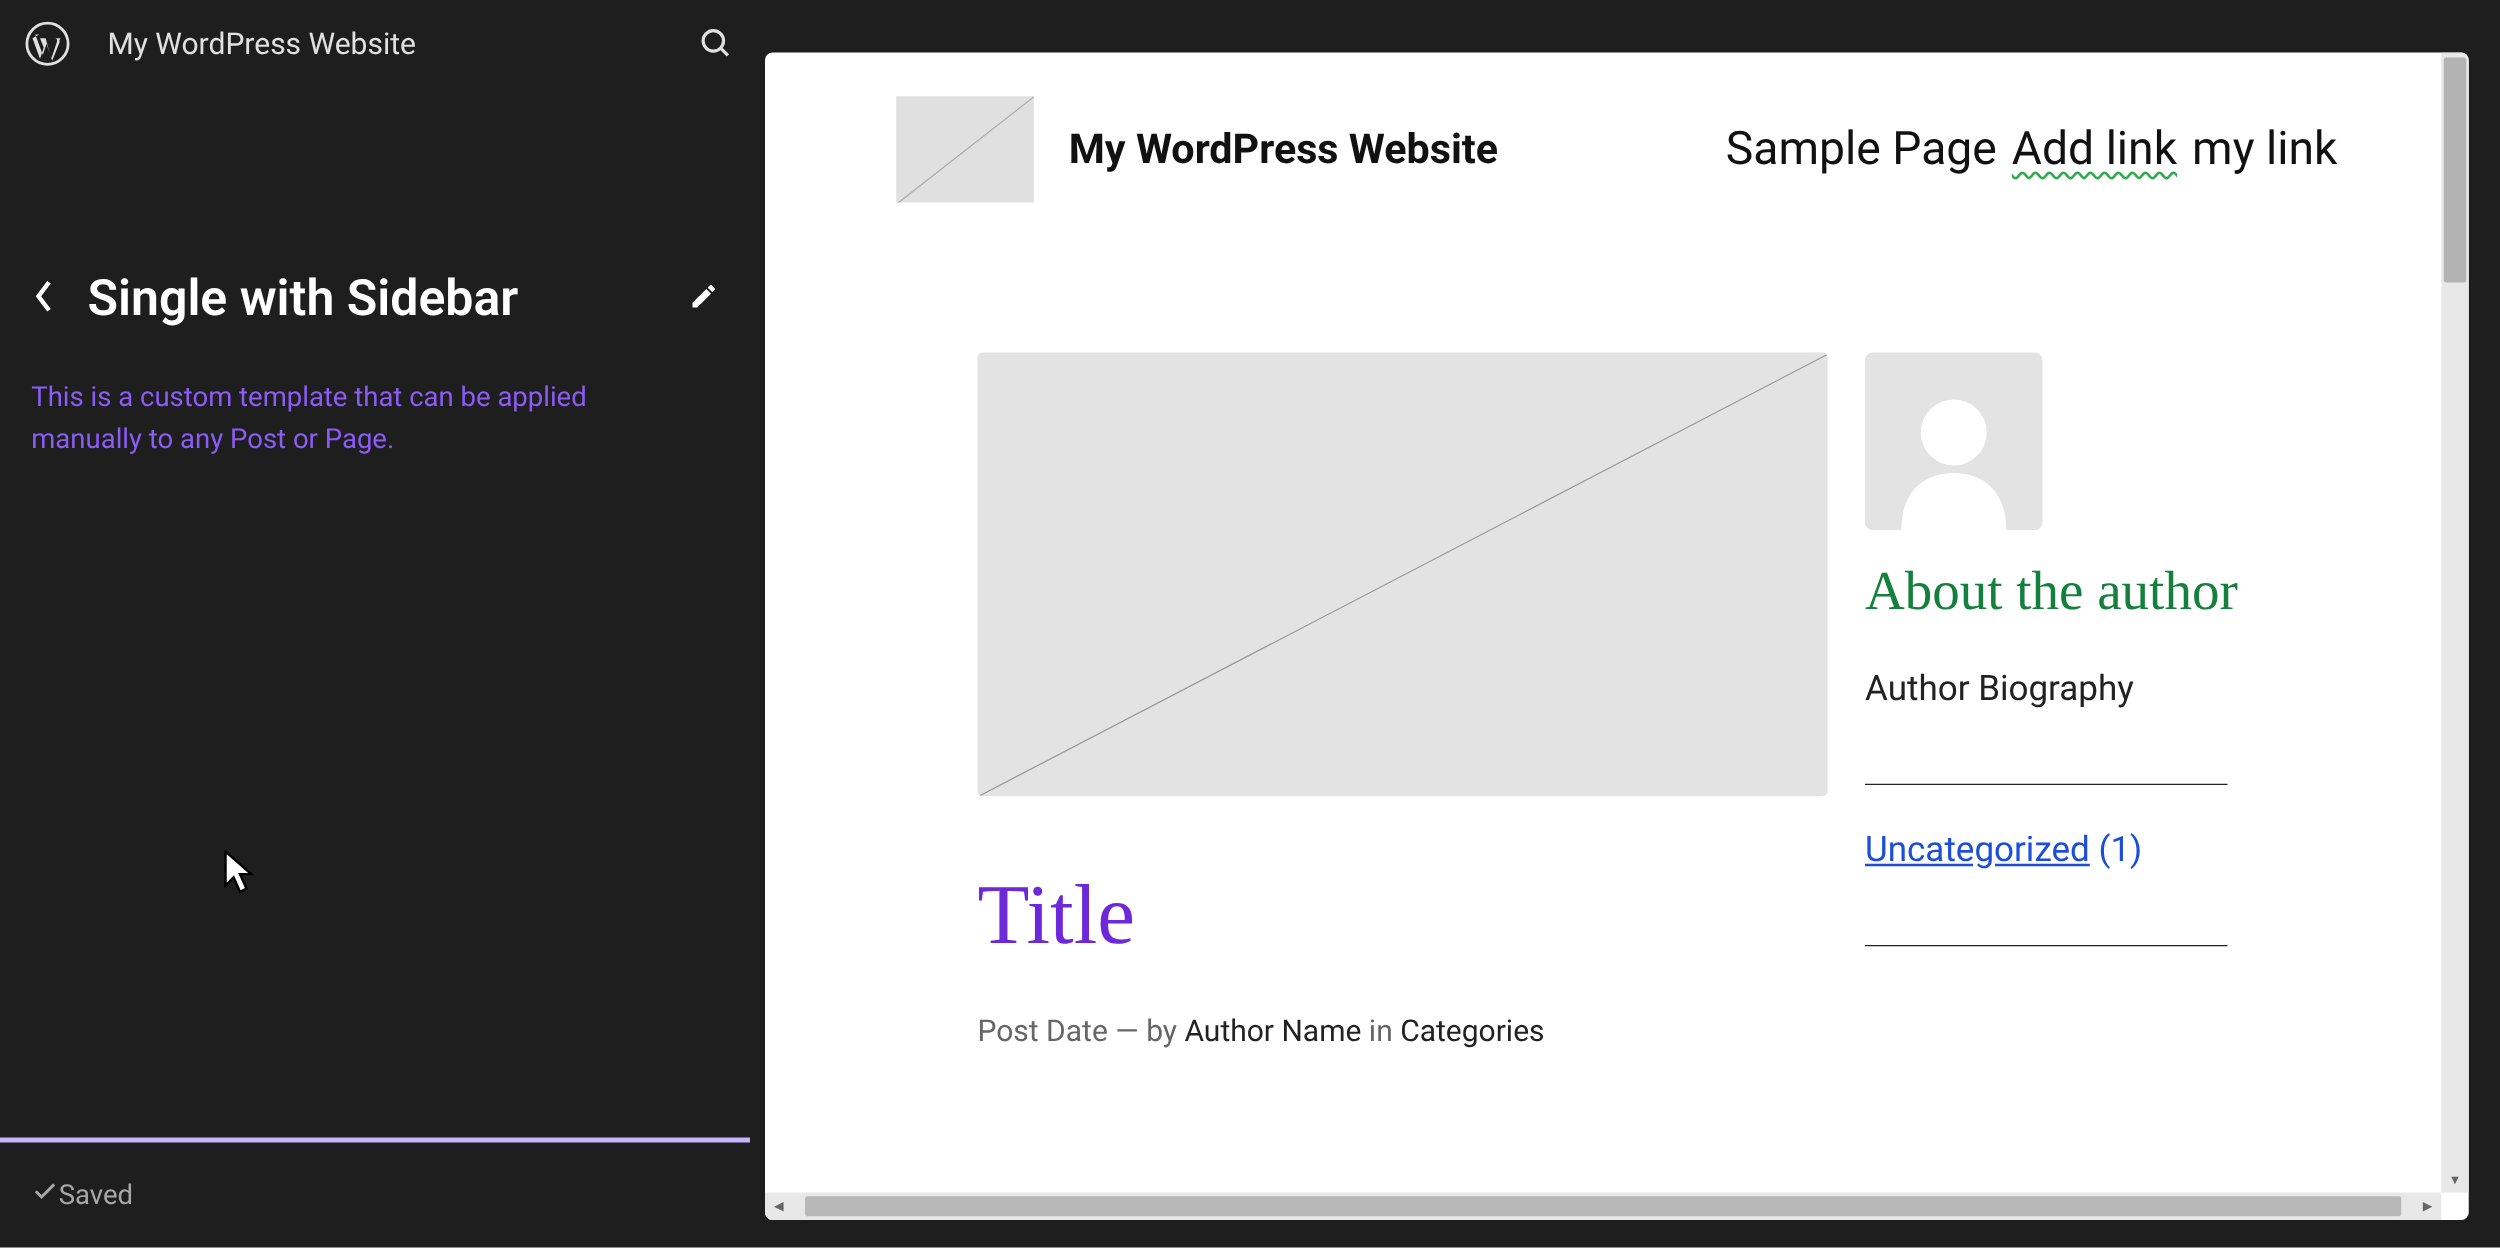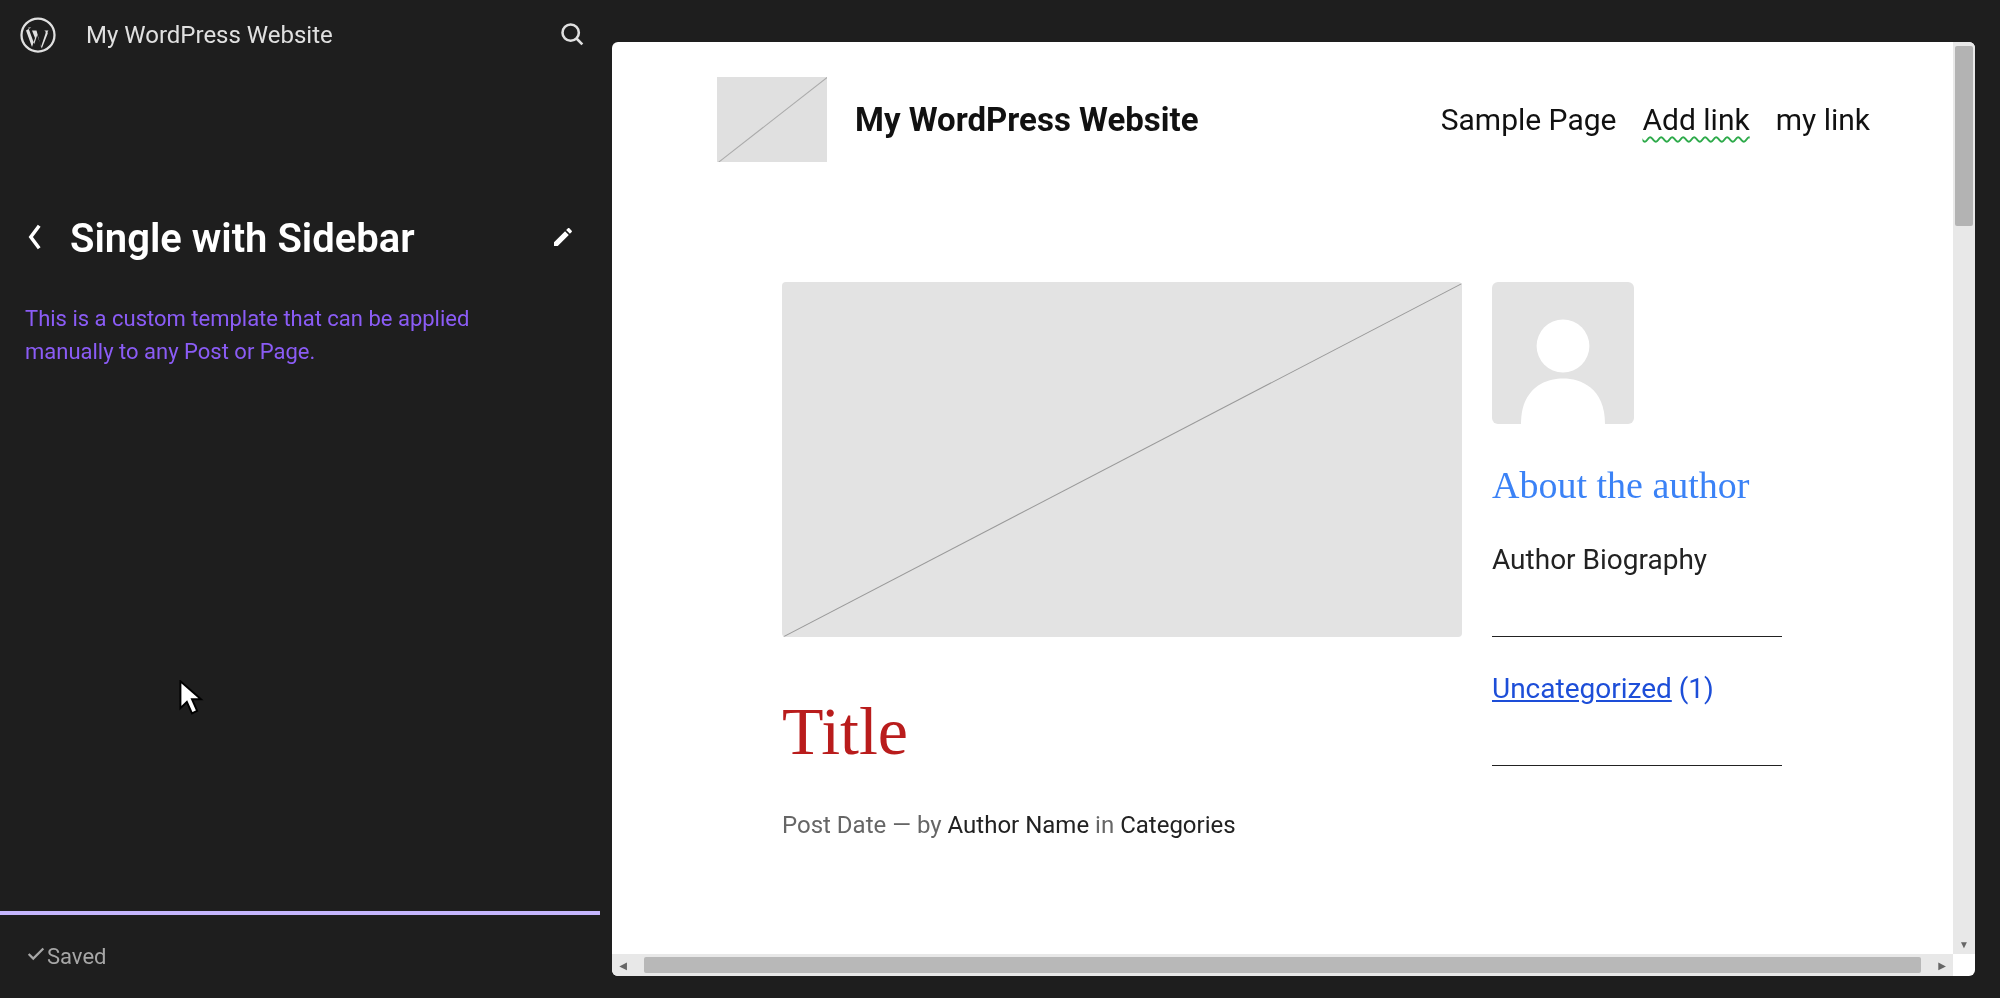--- a/index.html
+++ b/index.html
@@ -27,35 +27,35 @@
   .preview-vscroll .v-arrow-down { position: absolute; bottom: 0; left: 0; right: 0; height: 20px; display: flex; align-items: center; justify-content: center; color: #666; font-size: 10px; }
   .preview-hscroll { position: absolute; left: 0; right: 22px; bottom: 0; height: 22px; background: #e8e8e8; display: flex; align-items: center; }
   .preview-hscroll .h-arrow { width: 22px; text-align: center; color: #666; font-size: 10px; }
   .preview-hscroll .h-track { flex: 1; height: 100%; position: relative; }
   .preview-hscroll .h-thumb { position: absolute; top: 3px; bottom: 3px; left: 10px; right: 10px; background: #b8b8b8; border-radius: 2px; }
   
   .site-header { display: flex; align-items: center; padding: 35px 105px 35px 105px; gap: 28px; }
   .site-logo-ph { width: 110px; height: 85px; background: #e0e0e0; position: relative; overflow: hidden; }
   .site-logo-ph::after { content: ""; position: absolute; width: 200%; height: 1px; background: #aaa; top: 50%; left: -50%; transform: rotate(-38deg); }
   .site-name { font-size: 33px; font-weight: 700; color: #111; }
-  .site-nav { margin-left: auto; display: flex; gap: 26px; font-size: 30px; color: #111; }
+  .site-nav { margin-left: auto; display: flex; gap: 12px; font-size: 37px; color: #111; }
   .nav-link { cursor: pointer; }
   .nav-link.special { text-decoration: underline; text-decoration-color: #2daa4a; text-decoration-style: wavy; text-decoration-thickness: 2px; text-underline-offset: 6px; }
   
   .content-wrap { display: flex; padding: 85px 100px 40px 170px; gap: 30px; }
   .main-col { flex: 0 0 680px; }
   .featured-img { width: 680px; height: 355px; background: #e3e3e3; position: relative; overflow: hidden; border-radius: 4px; }
   .featured-img::after { content: ""; position: absolute; width: 200%; height: 1px; background: #999; top: 50%; left: -50%; transform: rotate(-27.5deg); }
-  .post-title { font-family: Georgia, "Times New Roman", serif; font-size: 68px; font-weight: 400; color: #b91c1c; margin-top: 55px; }
+  .post-title { font-family: Georgia, "Times New Roman", serif; font-size: 68px; font-weight: 400; color: #6d28d9; margin-top: 55px; }
   .post-meta { font-size: 24px; color: #666; margin-top: 40px; }
   .post-meta .dark { color: #222; }
   
   .aside-col { flex: 1; padding-left: 0; }
   .avatar-ph { width: 142px; height: 142px; background: #e3e3e3; border-radius: 6px; display: flex; align-items: flex-end; justify-content: center; overflow: hidden; }
-  .aside-heading { font-family: Georgia, "Times New Roman", serif; font-size: 38px; font-weight: 400; color: #3b82f6; margin-top: 40px; line-height: 1.15; }
+  .aside-heading { font-family: Georgia, "Times New Roman", serif; font-size: 44px; font-weight: 400; color: #15803d; margin-top: 24px; line-height: 1.15; }
   .aside-heading.tight { max-width: 230px; }
   .aside-text { font-size: 28px; color: #222; margin-top: 35px; }
   .aside-hr { border: none; border-top: 1px solid #222; margin-top: 60px; width: 290px; }
   .cat-line { font-size: 28px; color: #1d4ed8; margin-top: 35px; }
   .cat-line .u { text-decoration: underline; }
   
   .cursor { position: absolute; top: 680px; left: 178px; pointer-events: none; z-index: 9999; }
 </style>
 </head>
 <body>

